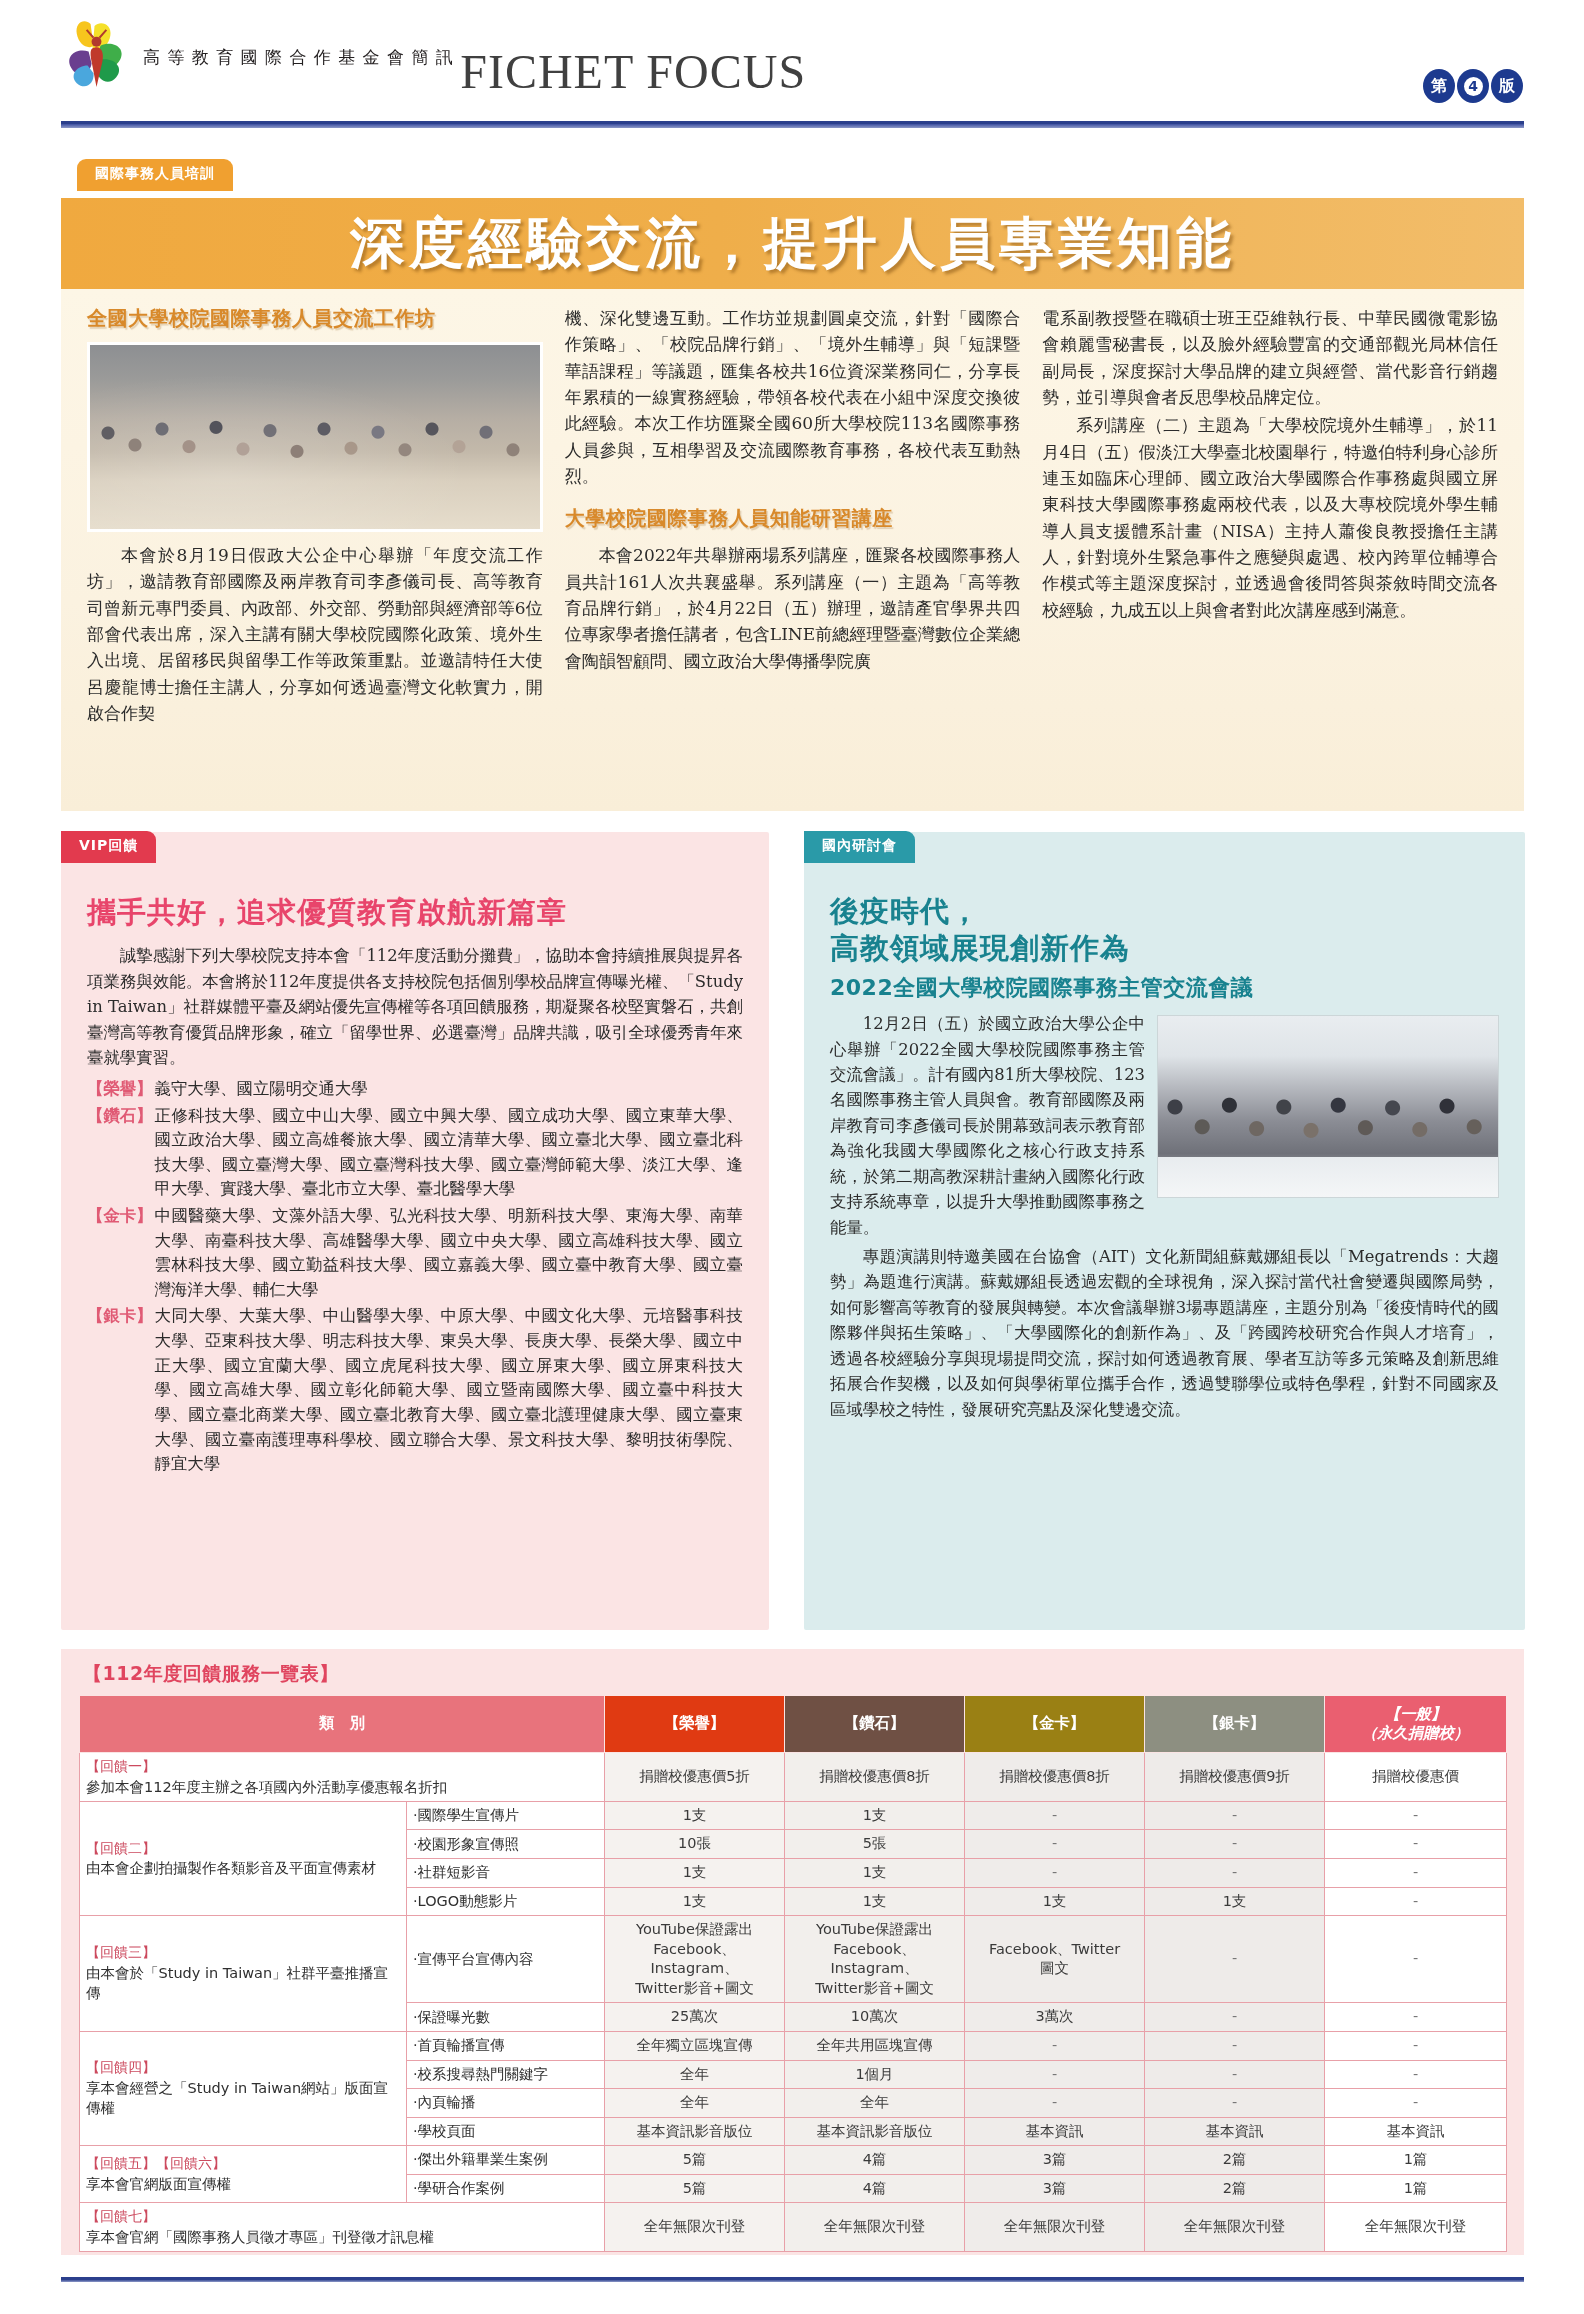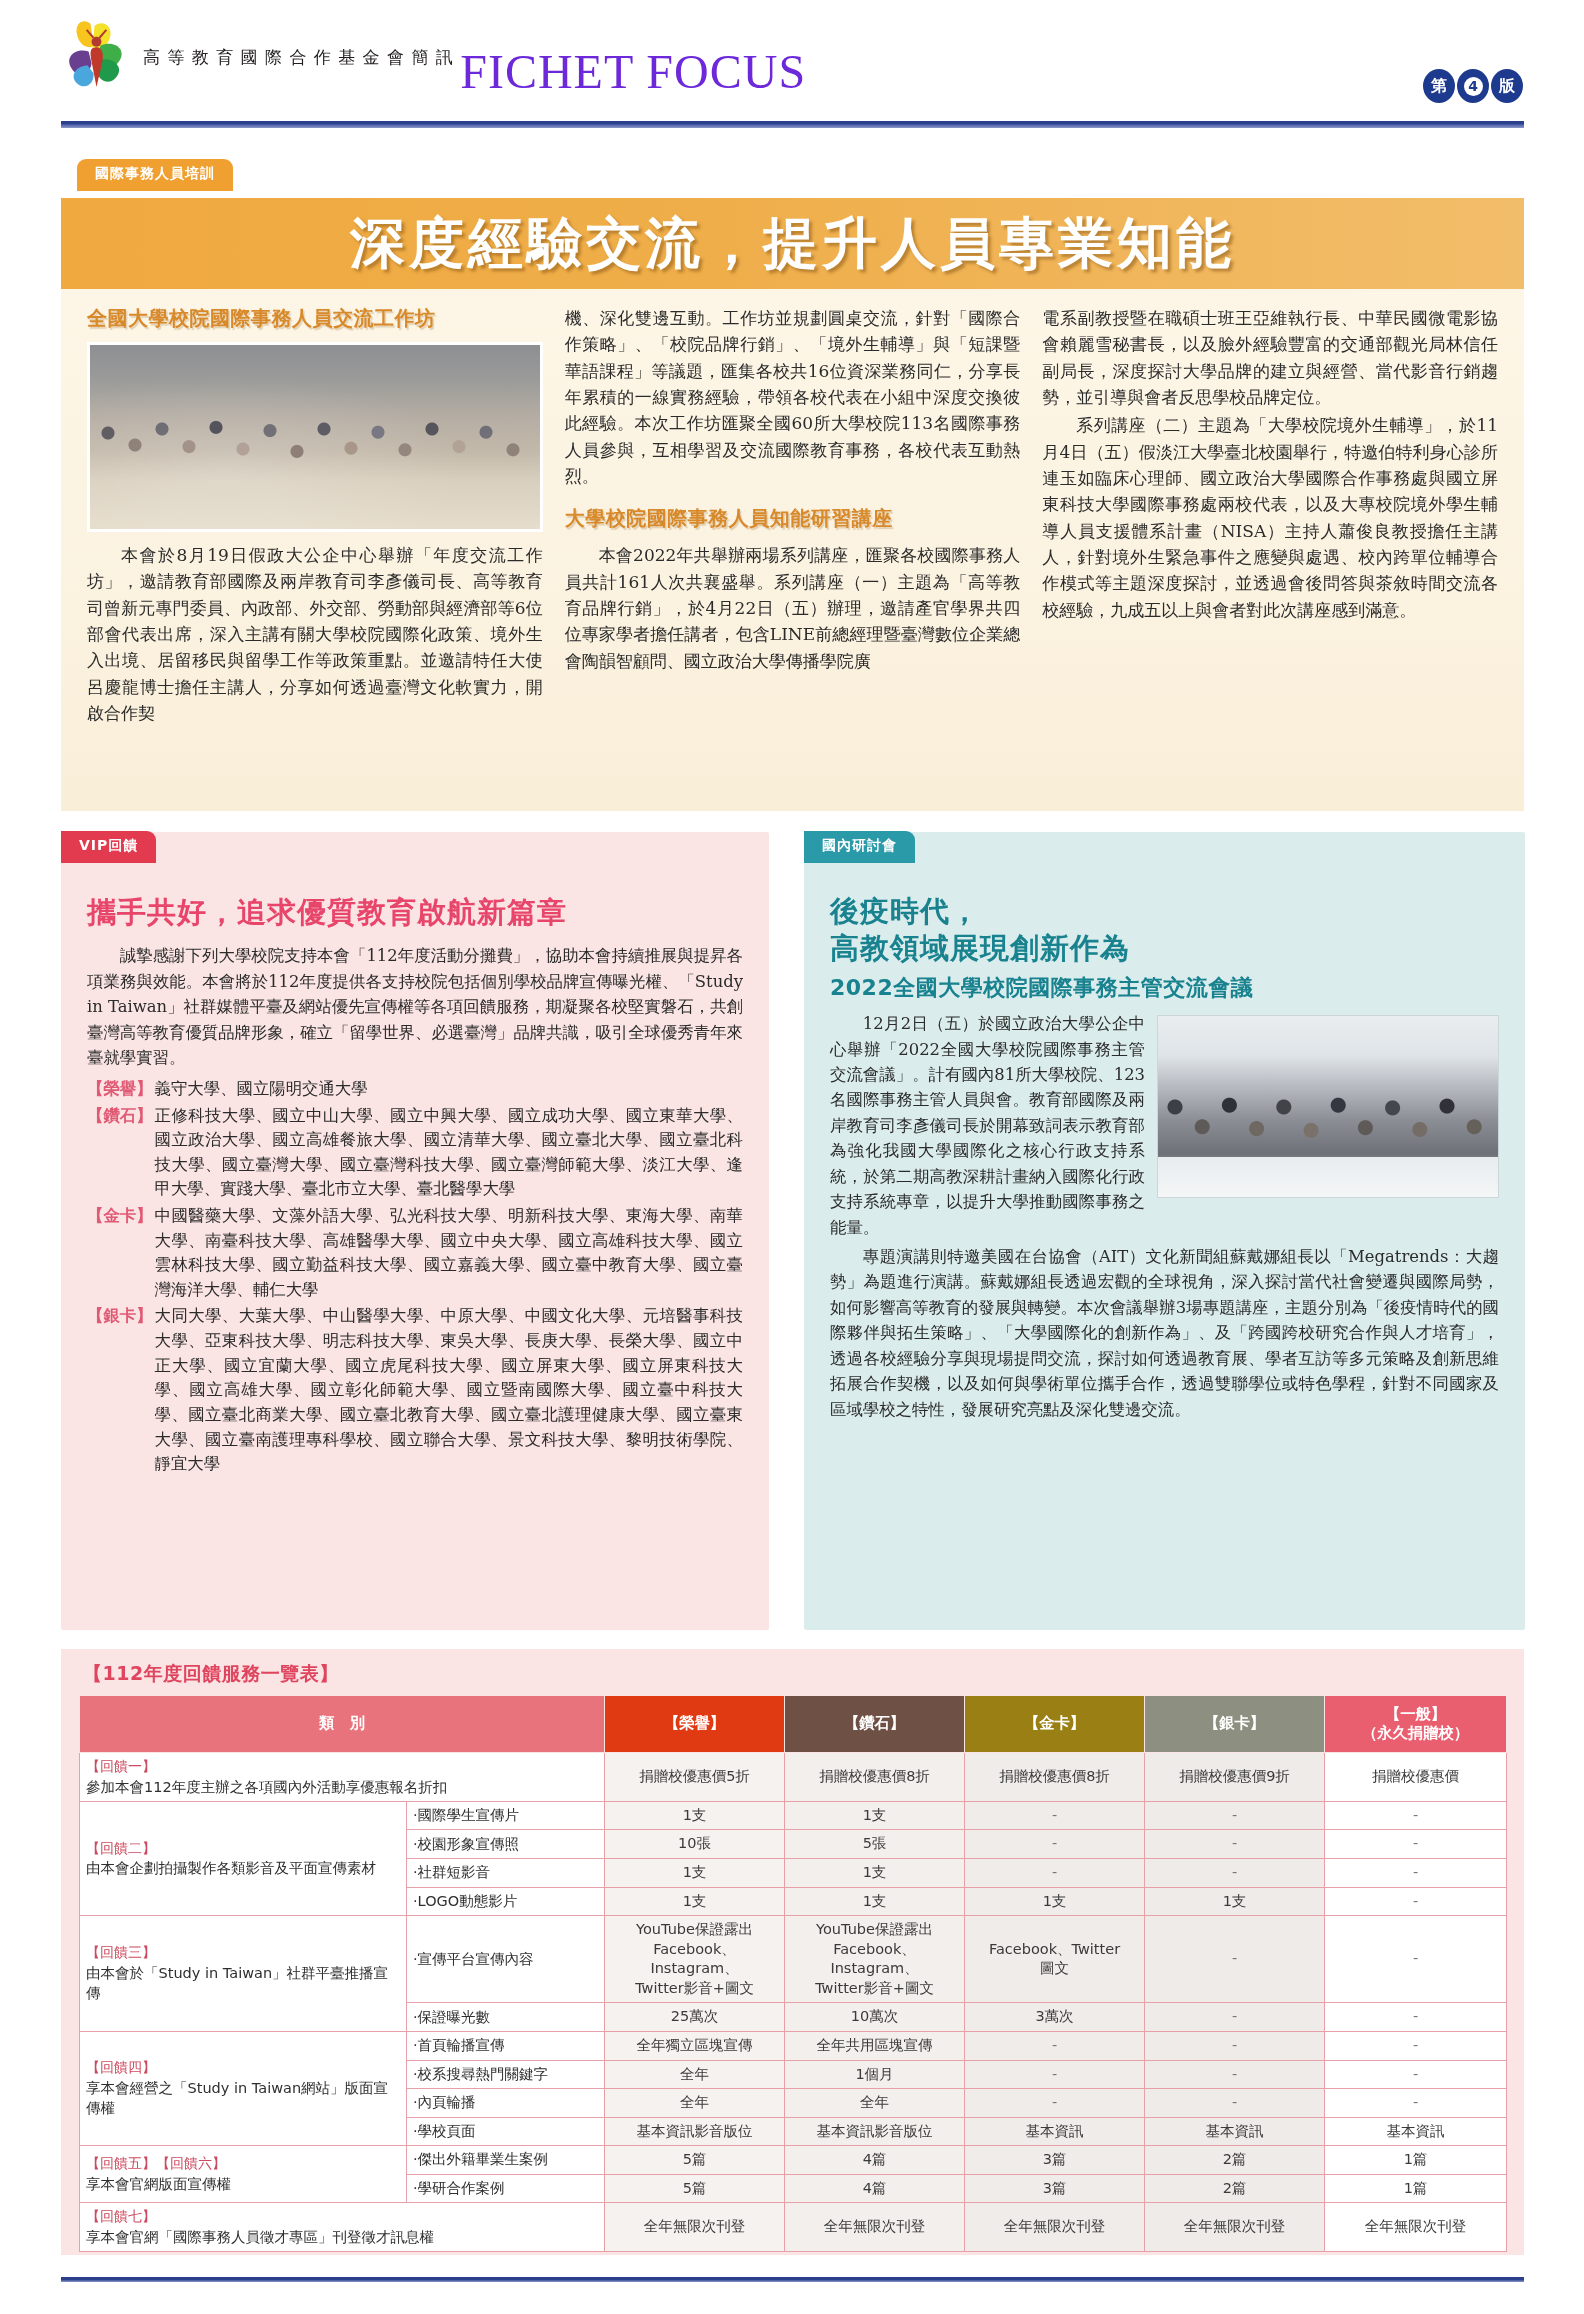--- a/index.html
+++ b/index.html
@@ -20,21 +20,21 @@
   .logo-wrap { position:absolute; left:61px; top:18px; display:flex; align-items:flex-end; }
   .butterfly { width:71px; height:77px; position:relative; margin-right:8px; }
   .brand-text { display:flex; flex-direction:row; line-height:1; }
   .brand-cn {
     font-family:"DejaVu Sans", sans-serif;
     font-size:17px; letter-spacing:7.4px; color:#231f20;
     margin-bottom:6px; margin-left:3px; font-weight:500;
   }
   .brand-en {
     font-family:"Liberation Serif", serif;
-    font-size:48px; letter-spacing:1px; color:#6d28d9;
+    font-size:48px; letter-spacing:1px; color:#404040;
     font-weight:400; line-height:0.95;
   }
 
   .rule-blue { position:absolute; left:61px; top:121px; width:1463px; height:7px;
     background:linear-gradient(to bottom,#2b3f8c 0%,#2b3f8c 45%,#4658a5 50%,#8e99c9 100%); }
 
   .page-badge { position:absolute; right:61px; top:69px; display:flex; align-items:center; gap:2px; }
   .oval { width:32px; height:34px; border-radius:50%; background:#1d3a8f; color:#fff;
     display:flex; align-items:center; justify-content:center;
     font-family:"DejaVu Sans", sans-serif; font-size:16px; font-weight:700; }
@@ -205,21 +205,21 @@
   }
   table.svc thead th {
     color:#ffffff; font-size:15.3px; font-weight:700; text-align:center; height:57px;
     border-color:#fbe4e4; line-height:1.25;
   }
   .th-cat   { background:#e8737c; }
   .th-honor { background:#e03a12; }
   .th-diam  { background:#6f5044; }
   .th-gold  { background:#9a8014; }
   .th-silver{ background:#8d8f81; }
-  .th-gen   { background:#ea5f70; }
+  .th-gen   { background:#ea5f70;font-style:italic; }
 
   td.cat  { background:#ffffff; font-size:14.5px; color:#2f2f2f; line-height:1.4; }
   td.cat .fb { color:#cc4a5e; display:block; font-size:14px; }
   td.sub  { background:#ffffff; font-size:14.5px; color:#2f2f2f; padding-left:10px; }
   td.val  { text-align:center; font-size:14.5px; color:#3a3a3a; line-height:1.35; }
   td.v1 { background:#f5f2ef; }
   td.v2 { background:#f2efec; }
   td.v3 { background:#efecea; }
   td.v4 { background:#eeebe9; }
   td.v5 { background:#ffffff; }

